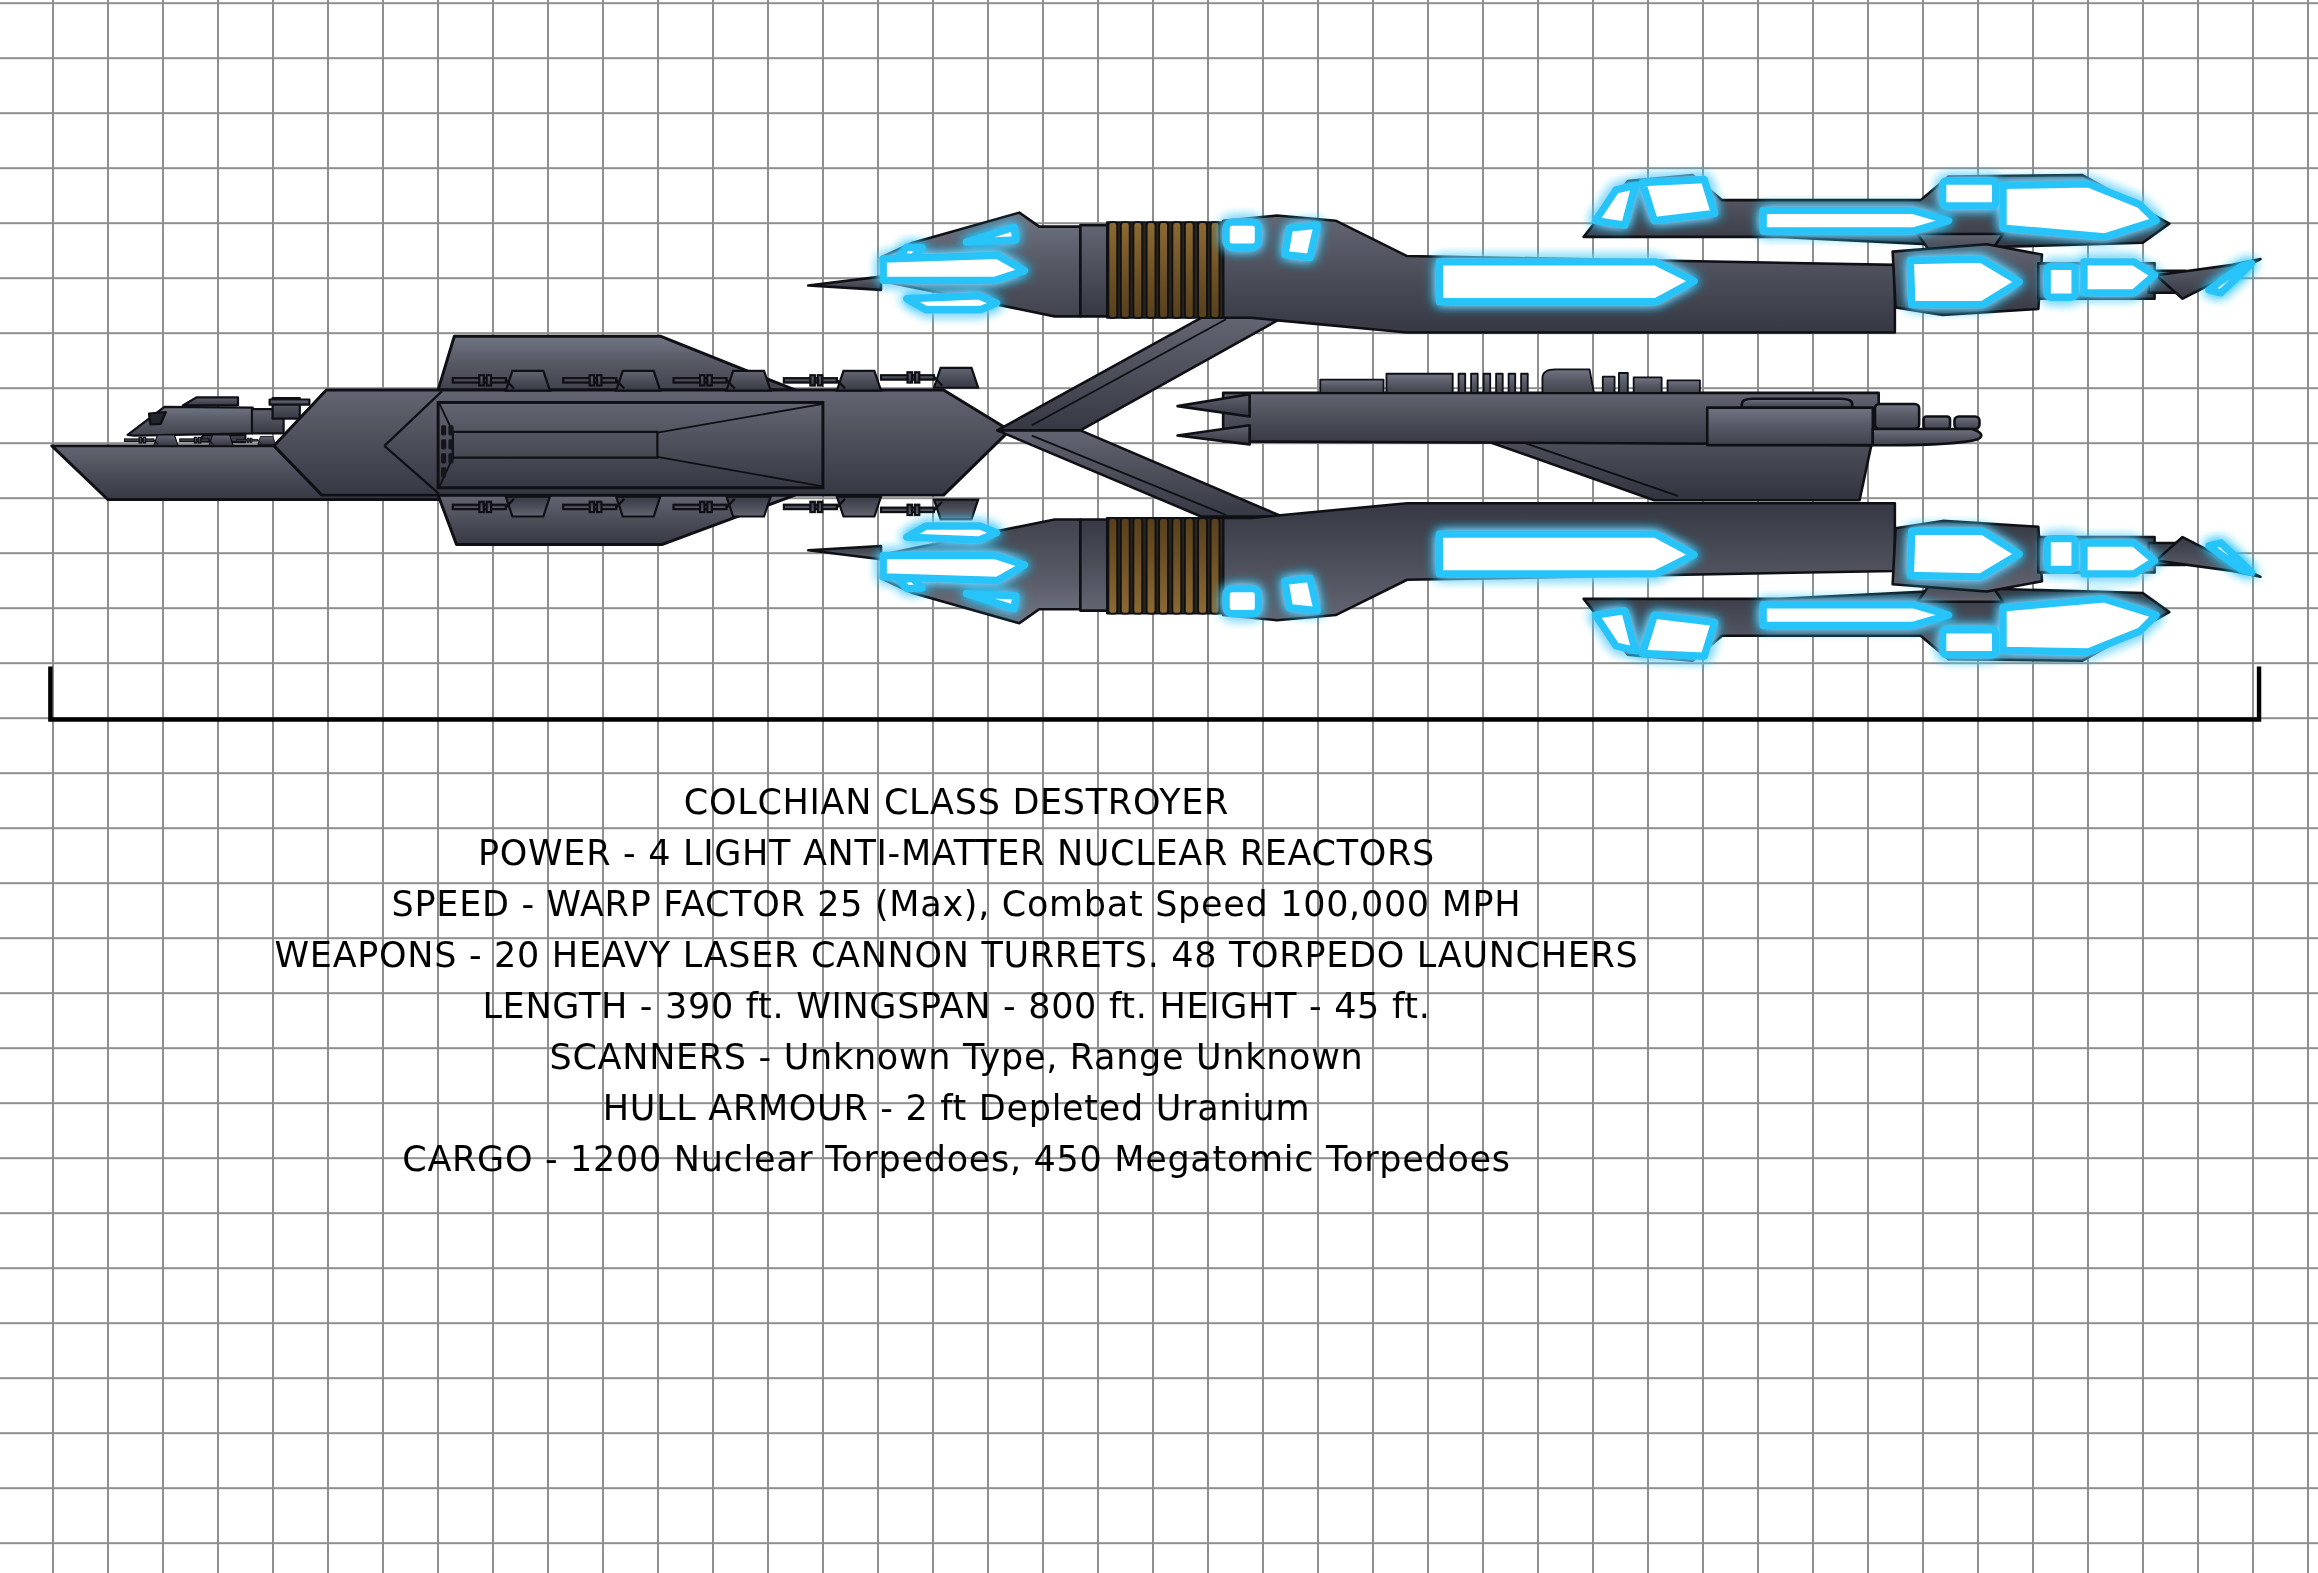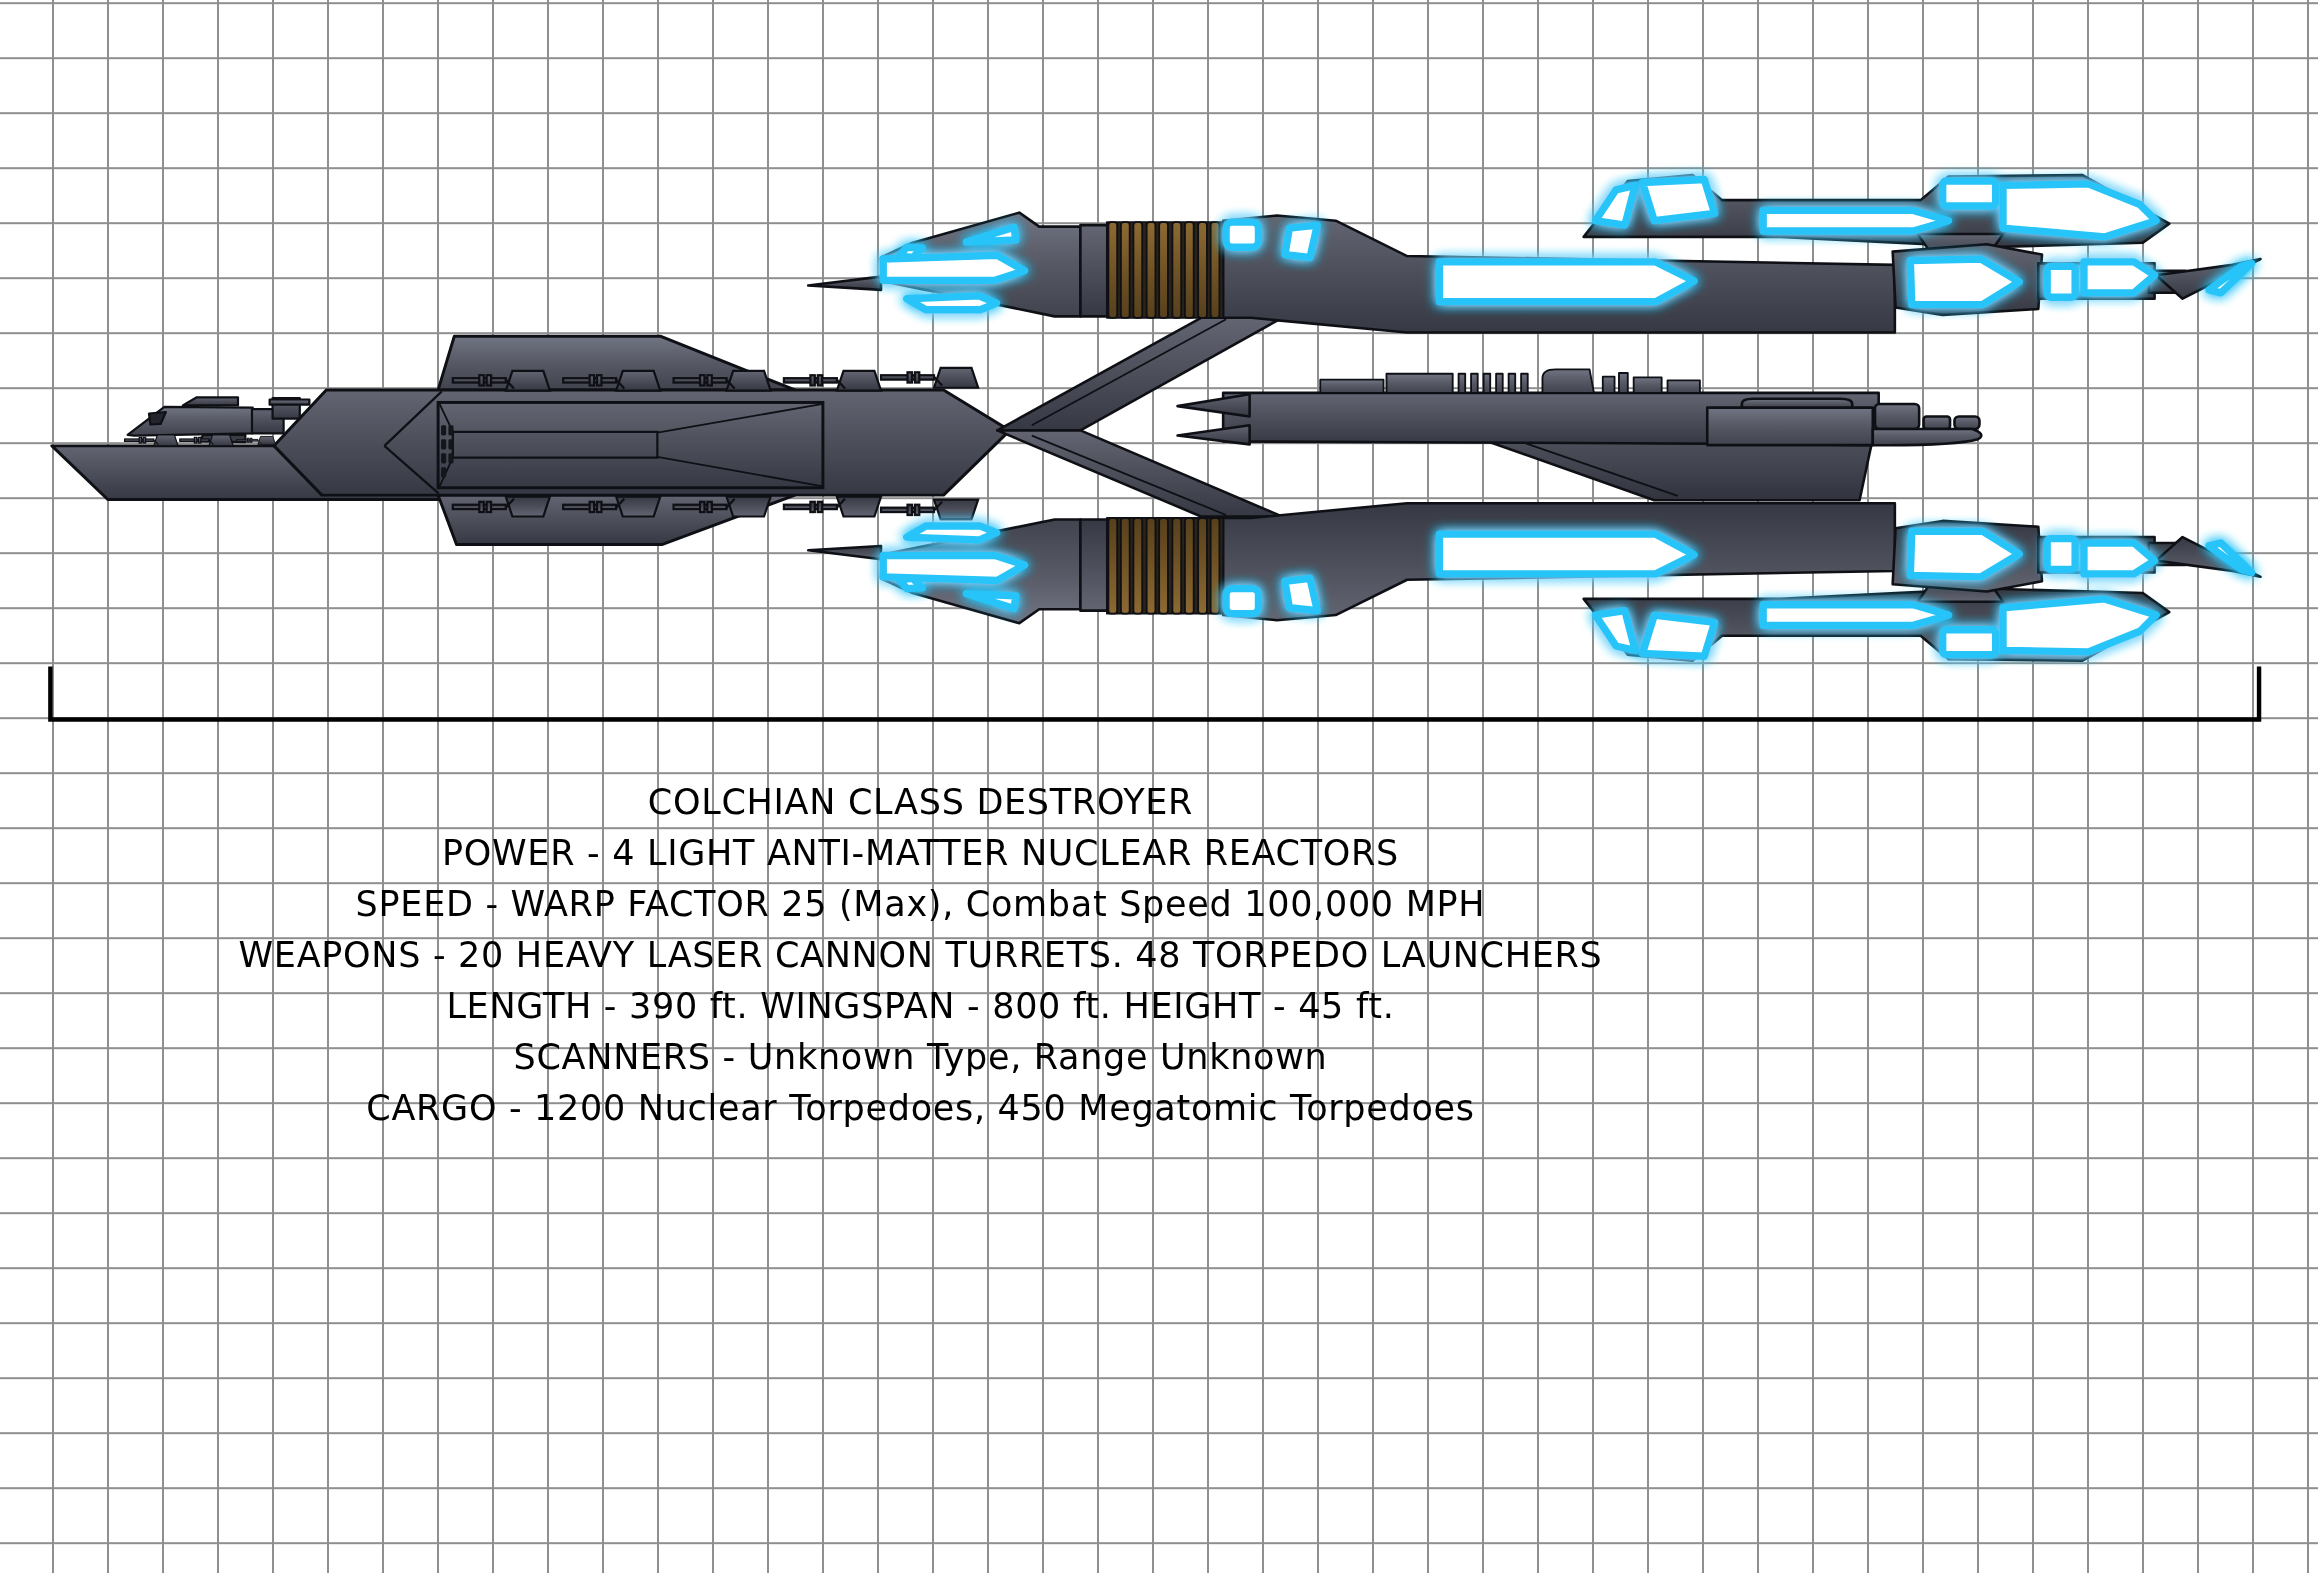--- a/index.html
+++ b/index.html
@@ -12,20 +12,21 @@
     background-size:55px 55px, 55px 55px;
     background-position:0 2.2px, 52px 0;
     font-family:"DejaVu Sans","Liberation Sans",sans-serif;
   }
   .diagram{position:absolute;left:0;top:0;width:2319px;height:1573px;}
   .specs{
     position:absolute;left:0;top:777px;width:1841px;
     text-align:center;color:#000;
     font-size:35px;line-height:51px;letter-spacing:0.7px;
     white-space:nowrap;
+    padding-left:36px;
   }
 </style>
 </head>
 <body>
 
 <svg class="diagram" viewBox="0 0 3151 2138" aria-hidden="true">
   <defs>
     <linearGradient id="hullA" x1="0" y1="0" x2="0" y2="1">
       <stop offset="0" stop-color="#636672"></stop>
         <stop offset="0.5" stop-color="#4c4f5a"></stop>
@@ -203,15 +204,16 @@
   <path d="M 68,906 L 68,978 L 3070,978 L 3070,906" fill="none" stroke="#000000" stroke-width="6"></path>
 </svg>
 
 <div class="specs">
   <div>COLCHIAN CLASS DESTROYER</div>
   <div>POWER - 4 LIGHT ANTI-MATTER NUCLEAR REACTORS</div>
   <div>SPEED - WARP FACTOR 25 (Max), Combat Speed 100,000 MPH</div>
   <div>WEAPONS - 20 HEAVY LASER CANNON TURRETS. 48 TORPEDO LAUNCHERS</div>
   <div>LENGTH - 390 ft. WINGSPAN - 800 ft. HEIGHT - 45 ft.</div>
   <div>SCANNERS - Unknown Type, Range Unknown</div>
+  <div>HULL ARMOUR - 2 ft Depleted Uranium</div>
   <div>CARGO - 1200 Nuclear Torpedoes, 450 Megatomic Torpedoes</div>
 </div>
 
 
 </body></html>

